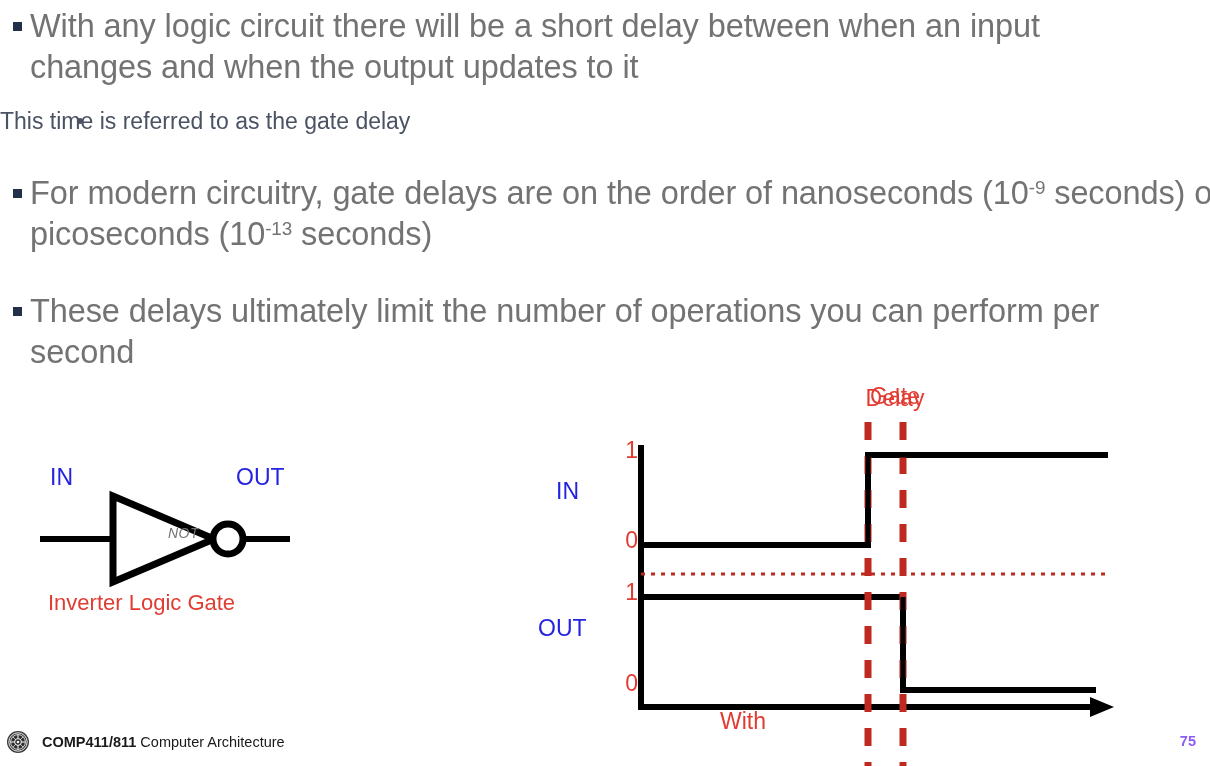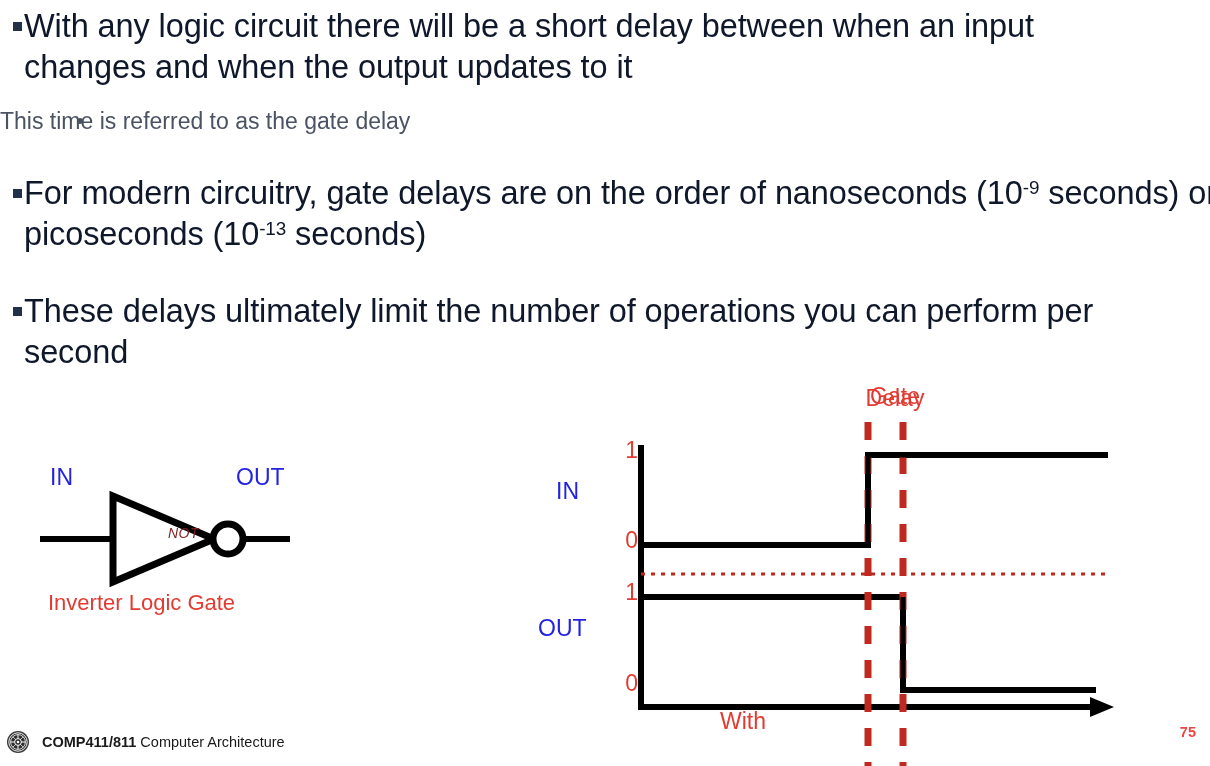--- a/index.html
+++ b/index.html
@@ -26,24 +26,24 @@
   
   .bullets {
     position: absolute;
     left: 0;
     top: 0;
     width: 1210px;
   }
 
   .bullet-l1 {
     position: relative;
-    padding-left: 24px;
+    padding-left: 30px;
     font-size: 32.5px;
     line-height: 41px;
-    color: #0f172a;
+    color: #737373;
     letter-spacing: -0.1px;
   }
   .bullet-l1 .marker {
     position: absolute;
     left: 13px;
     top: 16px;
     width: 9px;
     height: 9px;
     background: #22304a;
   }
@@ -97,21 +97,21 @@
     font-size: 22px;
     color: #e23c32;
     white-space: nowrap;
   }
   .gate-caption-not {
     position: absolute;
     left: 140px;
     top: 63px;
     font-size: 14px;
     font-style: italic;
-    color: #7f1d1d;
+    color: #737373;
     letter-spacing: 0.5px;
   }
 
   
   .timing {
     position: absolute;
     left: 530px;
     top: 350px;
     width: 680px;
     height: 416px;
@@ -164,24 +164,24 @@
   }
   .footer-text {
     font-size: 14.5px;
     color: #1a1a1a;
     white-space: nowrap;
   }
   .footer-text b { font-weight: bold; }
   .page-num {
     position: absolute;
     right: 14px;
-    top: 0;
+    top: 9px;
     font-size: 14.5px;
     font-weight: bold;
-    color: #ef4444;
+    color: #8b5cf6;
   }
 </style>
 </head>
 <body>
 
 <div class="slide">
 
   <div class="bullets">
 
     <div class="bullet-l1" id="b1">

